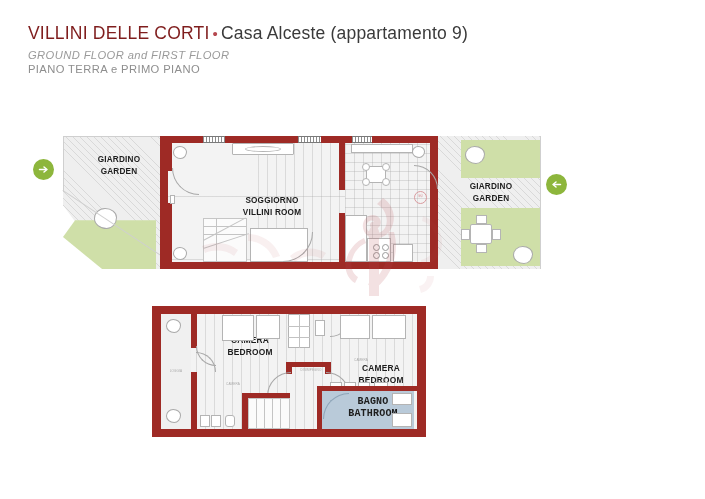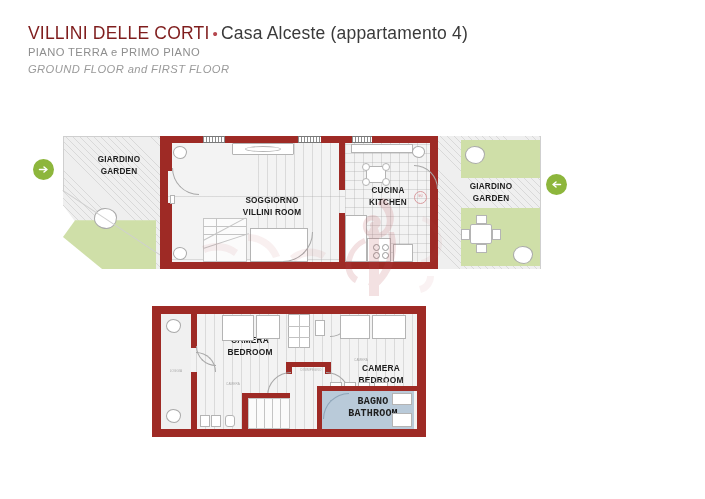--- a/index.html
+++ b/index.html
@@ -174,24 +174,24 @@
     line-height: 9px;
     text-align: center;
     font-family: "Liberation Serif", serif;
   }
 </style>
 </head>
 <body>
 
 <div id="header">
   <div id="title-line">
-    <span class="title-brand">VILLINI DELLE CORTI</span><span class="title-bullet">•</span><span class="title-name">Casa Alceste (appartamento 4)</span>
-  </div>
+    <span class="title-brand">VILLINI DELLE CORTI</span><span class="title-bullet">•</span><span class="title-name">Casa Alceste (appartamento 9)</span>
+  </div>
+  <div id="subtitle-en">GROUND FLOOR and FIRST FLOOR</div>
   <div id="subtitle-it">PIANO TERRA e PRIMO PIANO</div>
-  <div id="subtitle-en">GROUND FLOOR and FIRST FLOOR</div>
 </div>
 
 <div class="plan" id="ground-floor" style="left:0; top:0; width:705px; height:300px;">
 
   <div class="paved" style="left:63px; top:136px; width:105px; height:133px;
        clip-path: polygon(0 0, 100% 0, 100% 100%, 45% 100%, 0 52%);"></div>
   <div class="lawn" style="left:63px; top:193px; width:93px; height:76px;
        clip-path: polygon(13% 36%, 100% 36%, 100% 100%, 42% 100%, 0 58%);"></div>
   <div class="bush" style="left:94px; top:208px; width:23px; height:21px;"></div>
 
@@ -245,24 +245,20 @@
        transform-origin:0 0; transform:rotate(-28deg);"></div>
   <div style="position:absolute; left:203px; top:248px; width:48px; height:0.7px; background:#c4c4c4;
        transform-origin:0 0; transform:rotate(-18deg);"></div>
 
   <div class="furn" style="left:250px; top:228px; width:58px; height:34px;"></div>
   <div class="door-arc" style="left:283px; top:232px; width:30px; height:30px;
        border-radius:0 0 100% 0; border-top:none; border-left:none;"></div>
 
   <div class="room-grid" style="left:345px; top:143px; width:85px; height:119px;"></div>
 
-  <div class="label" style="left:352px; top:185px; width:72px; font-size:8.2px;">
-    <div>CUCINA</div>
-    <div>KITCHEN</div>
-  </div>
 
   <div class="furn" style="left:351px; top:144px; width:62px; height:9px;"></div>
 
   <div class="furn" style="left:366px; top:166px; width:20px; height:17px; border-radius:2px;"></div>
   <div class="furn" style="left:362px; top:163px; width:8px; height:8px; border-radius:50%;"></div>
   <div class="furn" style="left:382px; top:163px; width:8px; height:8px; border-radius:50%;"></div>
   <div class="furn" style="left:362px; top:178px; width:8px; height:8px; border-radius:50%;"></div>
   <div class="furn" style="left:382px; top:178px; width:8px; height:8px; border-radius:50%;"></div>
 
   <div class="furn" style="left:345px; top:215px; width:22px; height:47px;"></div>

